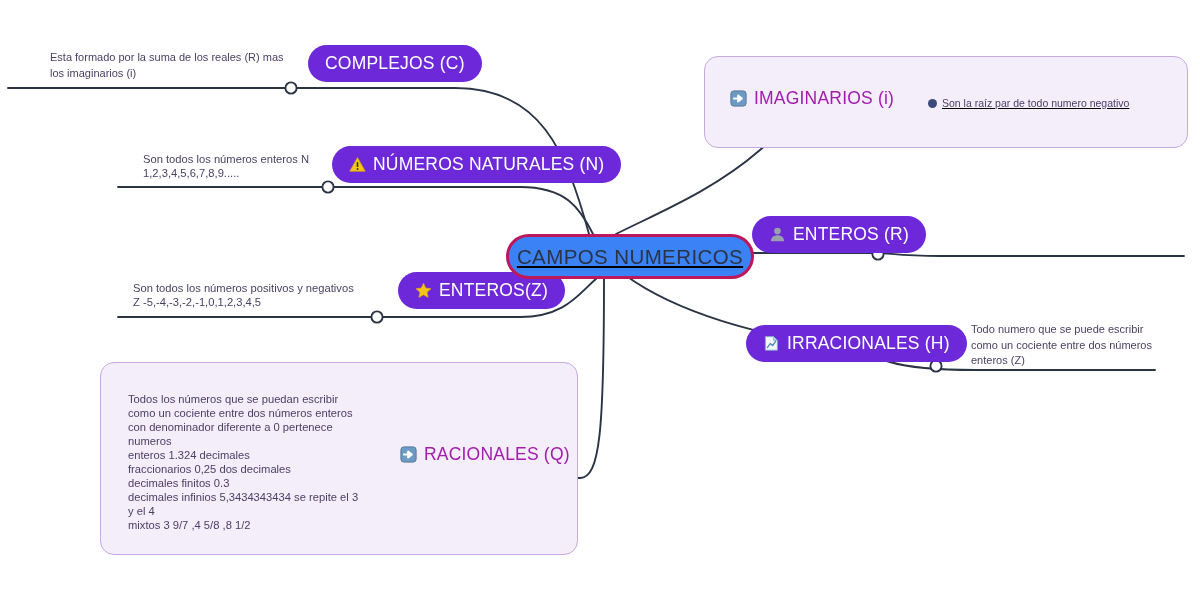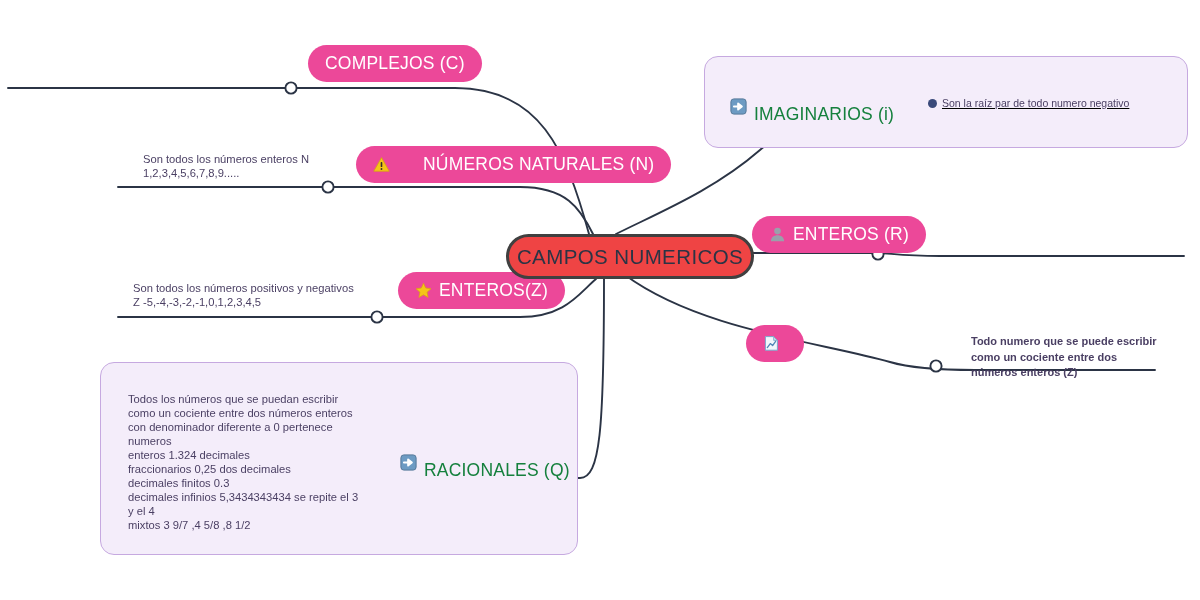--- a/index.html
+++ b/index.html
@@ -40,40 +40,41 @@
   #panel-imaginarios { left: 704px; top: 56px; width: 484px; height: 92px; }
   #panel-racionales  { left: 100px; top: 362px; width: 478px; height: 193px; }
 
   
   #central-node {
     position: absolute;
     left: 506px;
     top: 234px;
     width: 248px;
     height: 45px;
-    background: #ef4444;
-    border: 3px solid #404040;
+    background: #3b82f6;
+    border: 3px solid #be185d;
     border-radius: 24px;
     box-sizing: border-box;
     display: flex;
     align-items: center;
     justify-content: center;
     z-index: 6;
+    text-decoration: underline;
   }
   #central-node .central-label {
     font-size: 20.5px;
     color: #2b3445;
     letter-spacing: 0.4px;
     white-space: nowrap;
   }
 
   
   .pill {
     position: absolute;
-    background: #ec4899;
+    background: #6d28d9;
     border-radius: 20px;
     height: 37px;
     display: flex;
     align-items: center;
     padding: 0 17px;
     box-sizing: border-box;
     z-index: 5;
     white-space: nowrap;
   }
   .pill .node-label {
@@ -83,27 +84,26 @@
   }
   .plain-node {
     position: absolute;
     display: flex;
     align-items: center;
     z-index: 5;
     white-space: nowrap;
   }
   .plain-node .node-label {
     font-size: 17.5px;
-    color: #15803d;
+    color: #a21caf;
     letter-spacing: 0.2px;
-    margin-top: 16px;
   }
 
   #node-complejos    { left: 308px; top: 45px;  }
-  #node-naturales    { left: 356px; top: 146px; gap: 26px; }
+  #node-naturales    { left: 332px; top: 146px; }
   #node-enteros      { left: 398px; top: 272px; align-items: center; }
   #node-racionales   { left: 400px; top: 444px; }
   #node-imaginarios  { left: 730px; top: 88px;  }
   #node-reales       { left: 752px; top: 216px; }
   #node-irracionales { left: 746px; top: 325px; }
 
   
   .icon {
     display: inline-flex;
     align-items: center;
@@ -126,21 +126,21 @@
     font-size: 11.2px;
     line-height: 14px;
     color: #4a3f63;
     z-index: 4;
     white-space: pre-line;
   }
   #note-complejos   { left: 50px;  top: 50px;  width: 250px; }
   #note-naturales   { left: 143px; top: 152px; width: 220px; }
   #note-enteros     { left: 133px; top: 281px; width: 240px; }
   #note-reales      { left: 915px; top: 214px; width: 230px; }
-  #note-irracionales{ left: 971px; top: 334px; width: 190px; font-weight: bold; }
+  #note-irracionales{ left: 971px; top: 322px; width: 190px; }
   #note-racionales  { left: 128px; top: 392px; width: 320px; }
 
   
   #note-imaginarios {
     position: absolute;
     left: 928px;
     top: 96px;
     display: flex;
     align-items: flex-start;
     z-index: 5;
@@ -203,20 +203,21 @@
   <div class="panel" id="panel-imaginarios"></div>
   <div class="panel" id="panel-racionales"></div>
 
   <div id="central-node">
     <span class="central-label">CAMPOS NUMERICOS</span>
   </div>
 
   <div class="pill" id="node-complejos">
     <span class="node-label">COMPLEJOS  (C)</span>
   </div>
+  <div class="note" id="note-complejos">Esta formado por la suma de los reales (R) mas los imaginarios (i)</div>
 
   <div class="pill" id="node-naturales">
     <span class="icon">
       <svg width="17" height="17" viewBox="0 0 17 17">
         <path d="M8.5 1.6 L16.2 15.2 L0.8 15.2 Z" fill="#f5c518" stroke="#d6a411" stroke-width="0.8" stroke-linejoin="round"></path>
         <rect x="7.7" y="6.0" width="1.6" height="5.1" rx="0.7" fill="#35302a"></rect>
         <circle cx="8.5" cy="13.0" r="0.95" fill="#35302a"></circle>
       </svg>
     </span>
     <span class="node-label">NÚMEROS  NATURALES (N)</span>
@@ -280,16 +281,17 @@
   </div>
 
   <div class="pill" id="node-irracionales">
     <span class="icon">
       <svg width="17" height="17" viewBox="0 0 17 17">
         <path d="M2.4 1.6 H10.6 L14.4 5.4 V15.2 H2.4 Z" fill="#f2f7fc" stroke="#7aa8cc" stroke-width="1"></path>
         <path d="M10.6 1.6 V5.4 H14.4 Z" fill="#c9dcea" stroke="#7aa8cc" stroke-width="0.8"></path>
         <path d="M4.3 12.6 L7.3 8.6 L9.6 10.6 L12.6 6.3" fill="none" stroke="#4f86b8" stroke-width="1.3" stroke-linecap="round" stroke-linejoin="round"></path>
       </svg>
     </span>
+    <span class="node-label">IRRACIONALES (H)</span>
   </div>
   <div class="note" id="note-irracionales">Todo numero que se puede escribir como un cociente entre dos números enteros (Z)</div>
 
 </div>
 
 </body></html>

